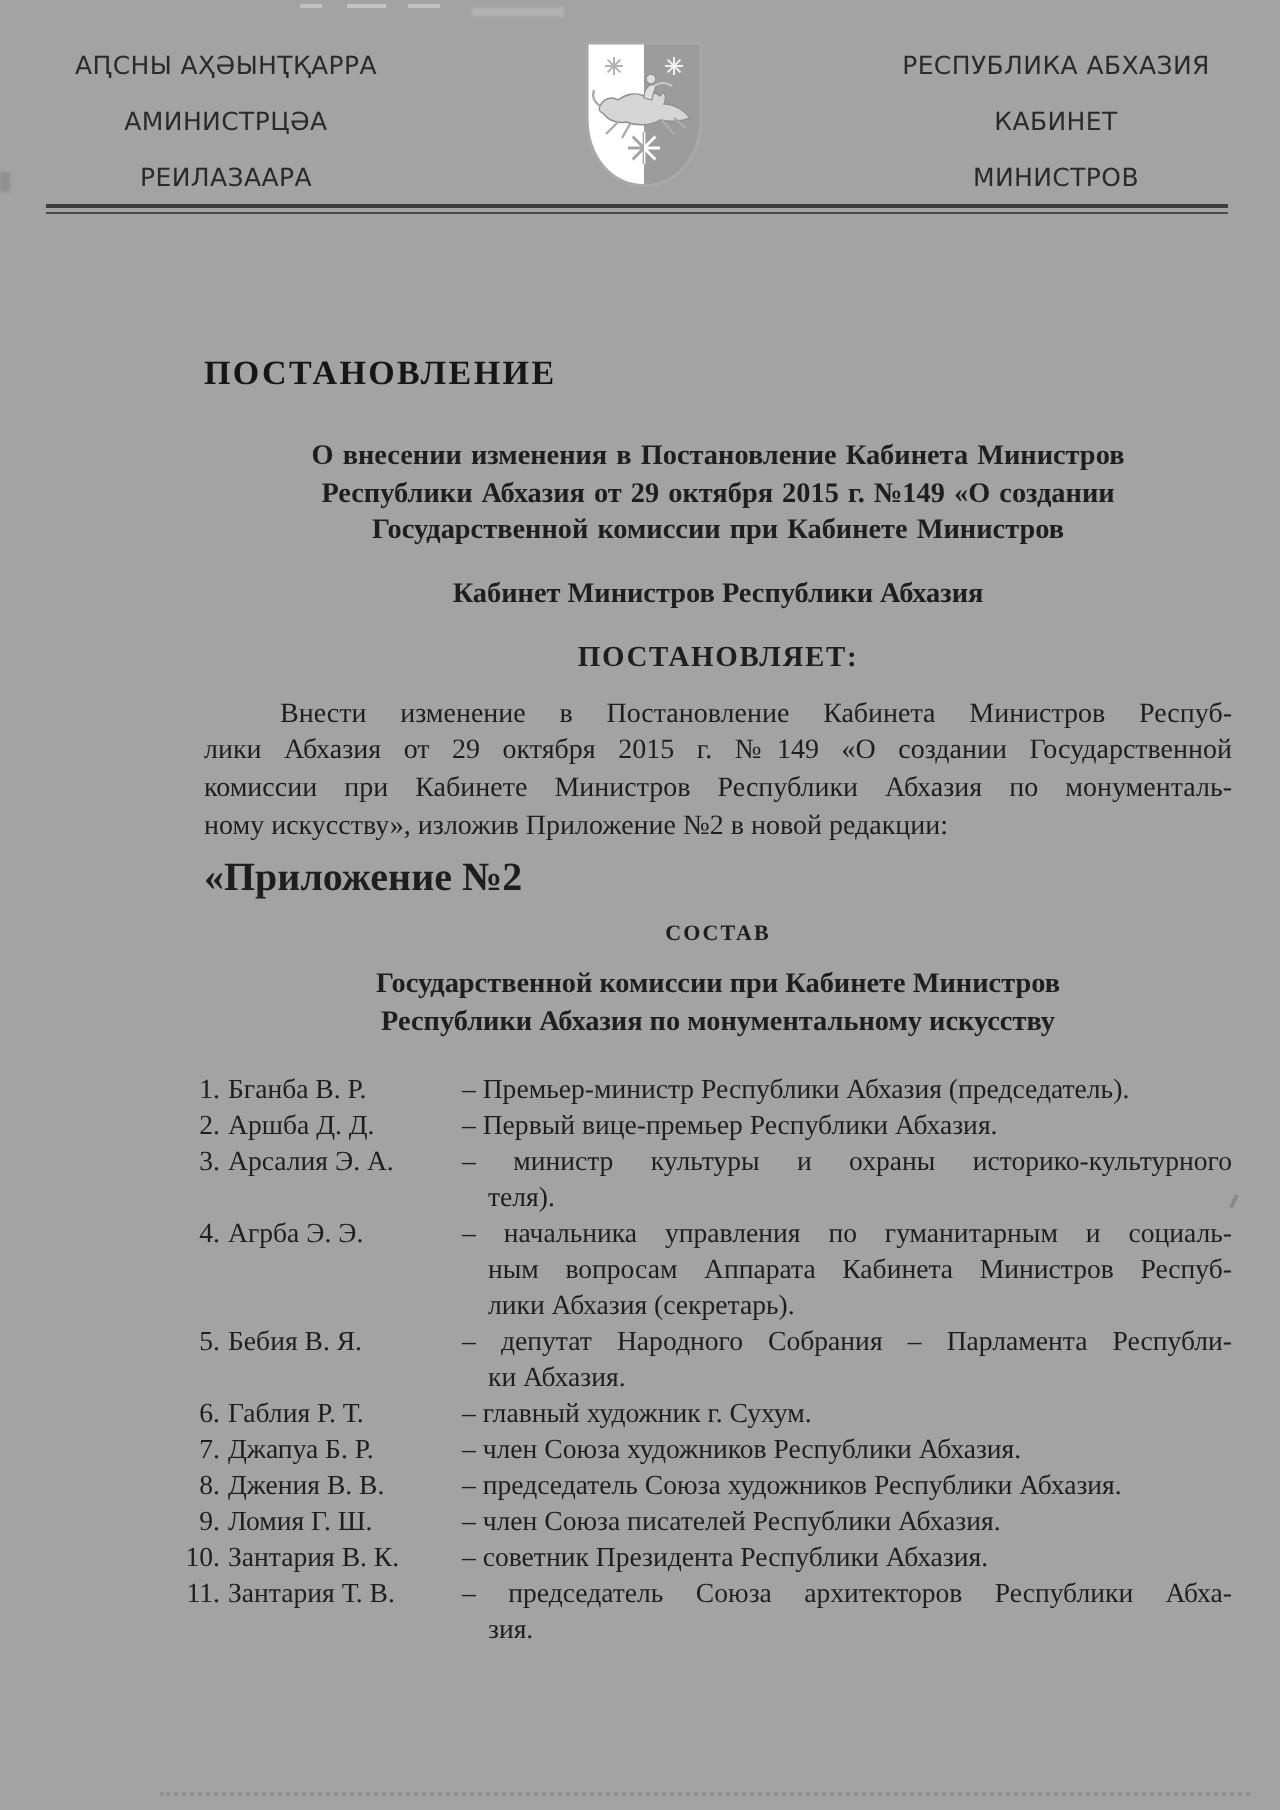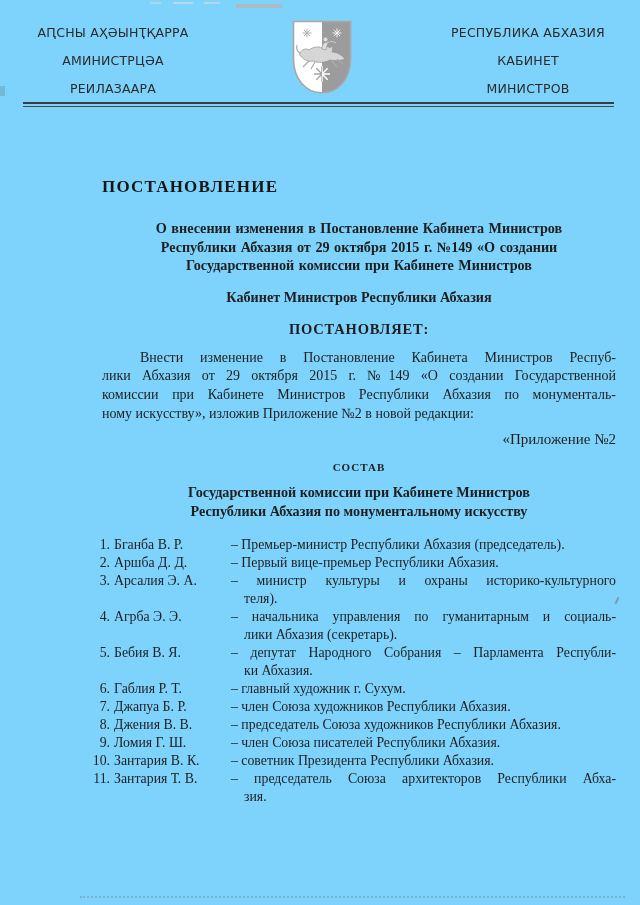--- a/index.html
+++ b/index.html
@@ -1,17 +1,17 @@
 <!DOCTYPE html>
 <html lang="ru"><head>
 <meta charset="utf-8">
 <style>
   html,body{margin:0;padding:0;background:#ffffff;}
   .page{
-    position:relative;width:640px;height:905px;background:#7dd3fc;overflow:hidden;
+    position:relative;width:640px;height:905px;background:#a3a3a3;overflow:hidden;
     font-family:"Liberation Serif","DejaVu Serif",serif;color:#1e1e1e;
   }
   
   .hdr-left,.hdr-right{
     position:absolute;top:19px;text-align:center;
     font-family:"DejaVu Sans","Liberation Sans",sans-serif;
     font-size:12.5px;line-height:28px;color:#2a2a2a;letter-spacing:.2px;white-space:nowrap;
   }
   .hdr-left{left:30px;width:166px;}
   .hdr-right{left:440px;width:176px;}
@@ -25,21 +25,21 @@
   .title{
     margin:176px 0 0;font-size:17px;line-height:22px;font-weight:bold;
     letter-spacing:1.2px;color:#161616;
   }
   .subject{margin-top:21px;font-size:14.2px;line-height:18.5px;font-weight:bold;word-spacing:1px;}
   .subject .ln{text-align:center;}
   .issuer{margin-top:13px;font-size:14.2px;line-height:19px;font-weight:bold;text-align:center;}
   .resolves{margin-top:12px;font-size:14.5px;line-height:20px;font-weight:bold;text-align:center;letter-spacing:.8px;}
   .para{margin-top:10px;font-size:14px;line-height:18.7px;}
   .para .ln:first-child{text-indent:38px;}
-  .annex-label{margin-top:7px;font-size:15px;line-height:19px;font-weight:normal;text-align:right;}
+  .annex-label{margin-top:7px;font-size:20px;line-height:19px;font-weight:bold;text-align:left;}
   .annex-title{margin-top:8px;font-size:11px;line-height:20px;font-weight:bold;text-align:center;letter-spacing:1px;}
   .annex-subtitle{margin-top:6px;font-size:14.2px;line-height:18.5px;font-weight:bold;}
   .annex-subtitle .ln{text-align:center;}
   
   .justify-lines .ln{text-align:justify;}
   .justify-lines .ln:not(:last-child){text-align-last:justify;}
   
   .members{margin:16px 0 0 -14px;font-size:13.8px;line-height:18px;}
   .member{display:flex;align-items:flex-start;}
   .m-num{flex:none;width:22px;text-align:right;}
@@ -162,20 +162,21 @@
       <span class="m-desc justify-lines">
             <div class="ln">– министр культуры и охраны историко-культурного</div>
             <div class="ln">теля).</div>
           </span>
     </div>
         <div class="member">
       <span class="m-num">4.</span>
       <span class="m-name">Агрба Э. Э.</span>
       <span class="m-desc justify-lines">
             <div class="ln">– начальника управления по гуманитарным и социаль-</div>
+            <div class="ln">ным вопросам Аппарата Кабинета Министров Респуб-</div>
             <div class="ln">лики Абхазия (секретарь).</div>
           </span>
     </div>
         <div class="member">
       <span class="m-num">5.</span>
       <span class="m-name">Бебия В. Я.</span>
       <span class="m-desc justify-lines">
             <div class="ln">– депутат Народного Собрания – Парламента Республи-</div>
             <div class="ln">ки Абхазия.</div>
           </span>

